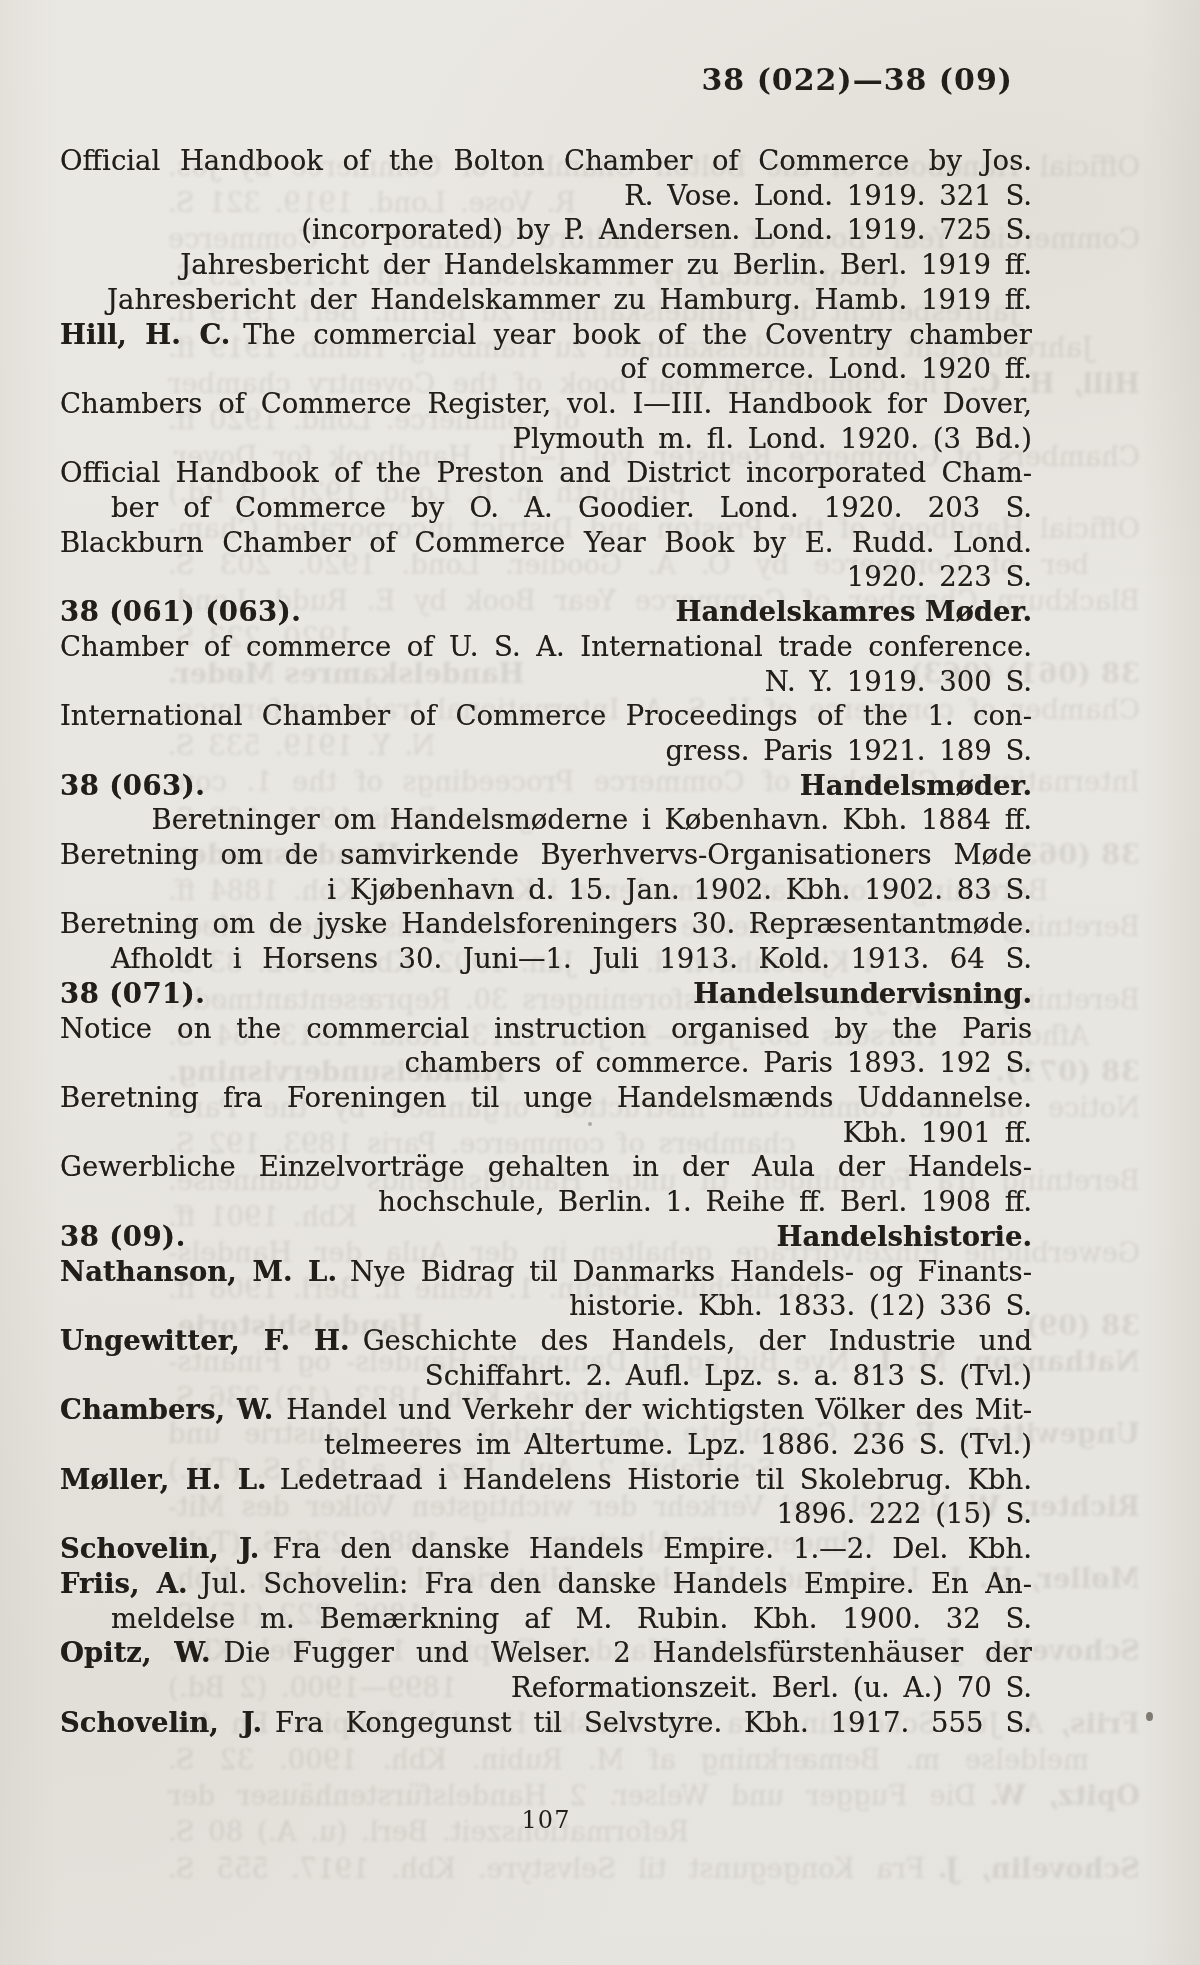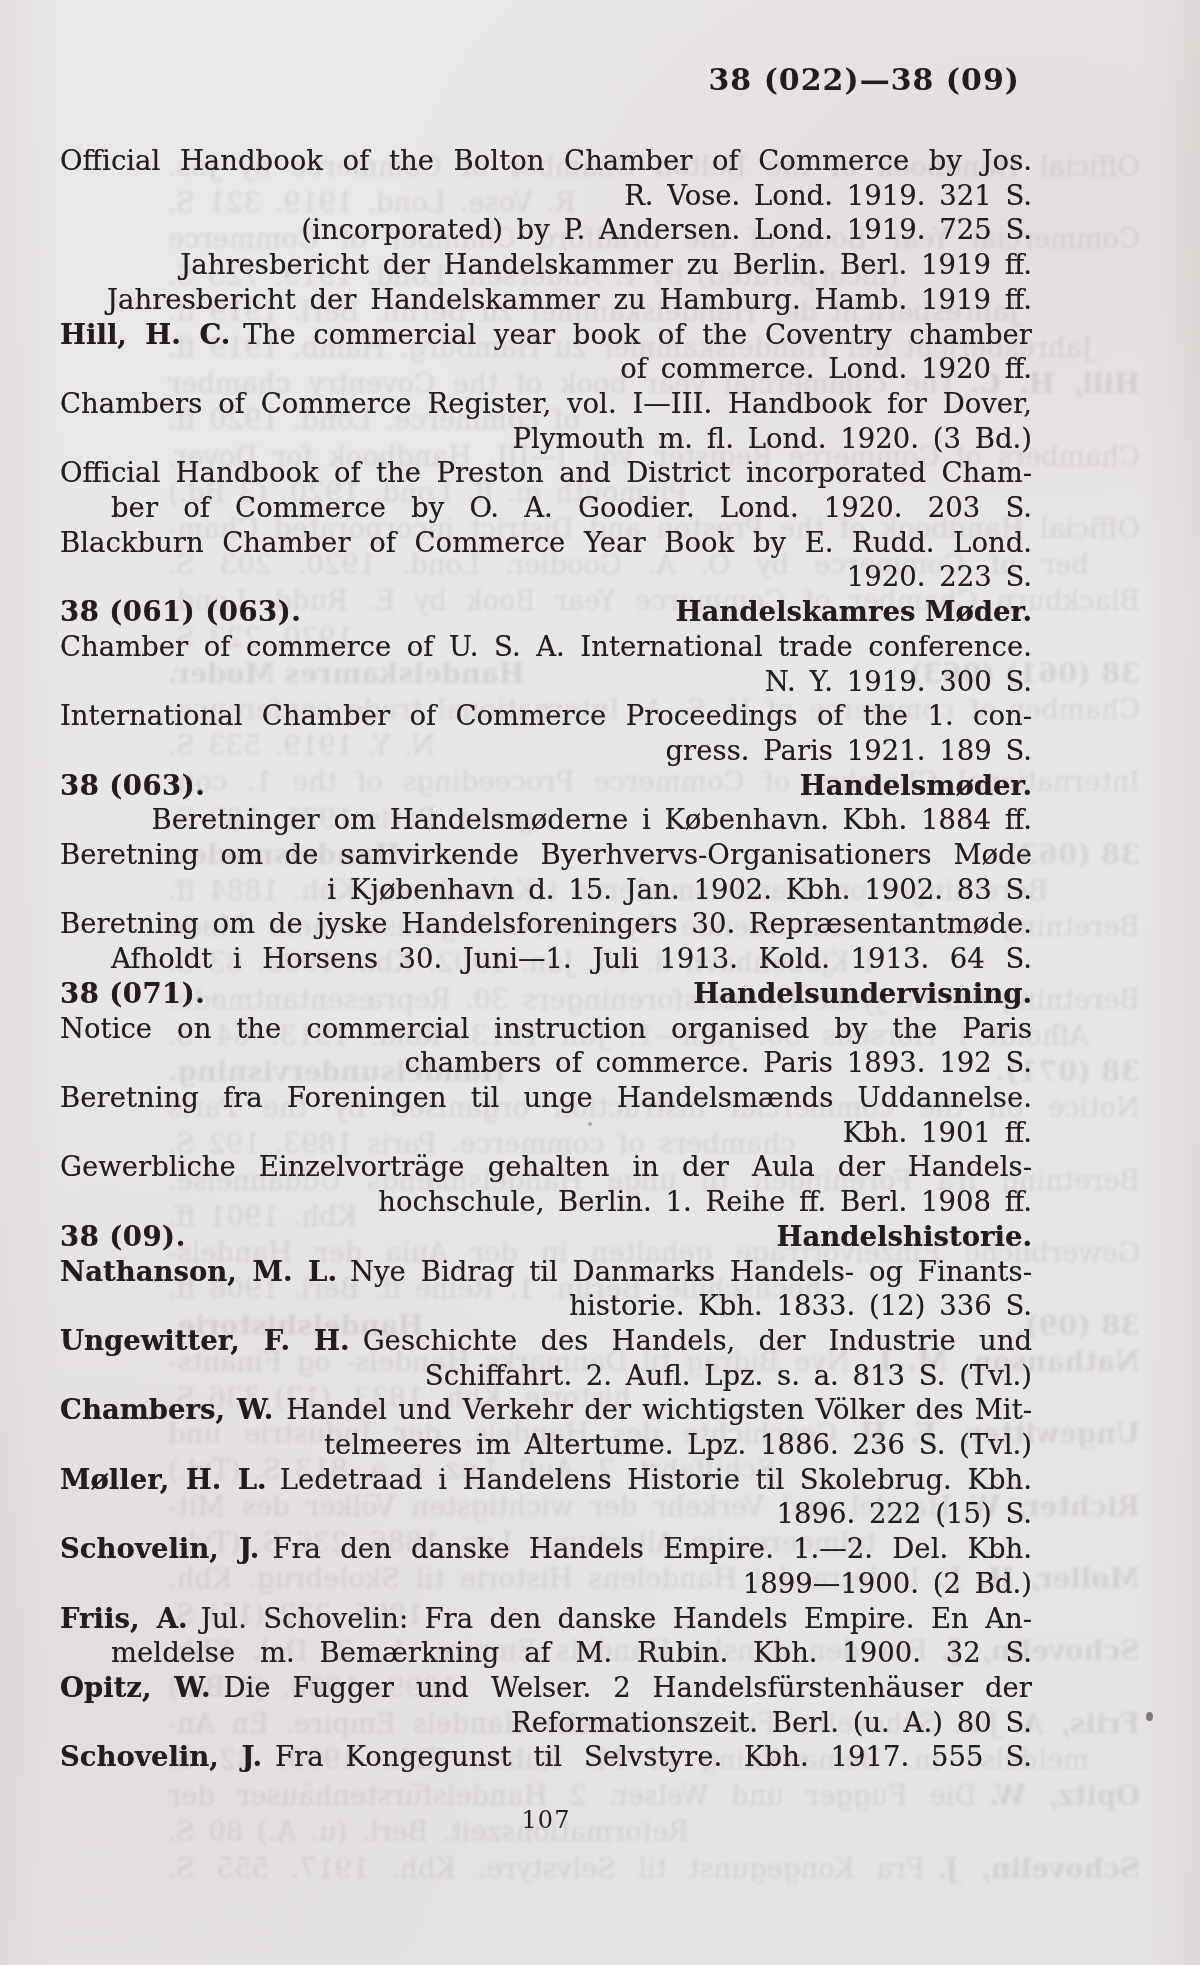--- a/index.html
+++ b/index.html
@@ -11,21 +11,21 @@
     background:
       radial-gradient(1100px 700px at 85% 10%, rgba(120,113,100,0.07), transparent 60%),
       radial-gradient(900px 900px at 8% 85%, rgba(120,113,100,0.05), transparent 65%),
       linear-gradient(90deg, rgba(110,104,92,0.06) 0%, transparent 5%, transparent 95%, rgba(110,104,92,0.09) 100%),
       linear-gradient(#eae8e2, #e8e6e0 55%, #e6e4de);
     font-family:"DejaVu Serif", "Liberation Serif", serif;
     color:#211e1a;
   }
   .header{
     position:absolute;
-    top:62px; right:180px;
+    top:62px; right:187px;
     font-size:30px; font-weight:bold;
     letter-spacing:1px;
     white-space:nowrap;
   }
   .content{
     position:absolute;
     left:60px; top:115px; width:972px;
     font-size:27.5px;
     line-height:34.7px;
     text-shadow:0 0 0.5px rgba(25,22,18,0.55);
@@ -272,29 +272,28 @@
       <p class="entry">
         <span class="line just"><b class="author">Chambers, W.</b>Handel und Verkehr der wichtigsten Völker des Mit-</span>
         <span class="line cont">telmeeres im Altertume. Lpz. 1886. 236 S. (Tvl.)</span>
       </p>
       <p class="entry">
         <span class="line just"><b class="author">Møller, H. L.</b>Ledetraad i Handelens Historie til Skolebrug. Kbh.</span>
         <span class="line cont">1896. 222 (15) S.</span>
       </p>
       <p class="entry">
         <span class="line just"><b class="author">Schovelin, J.</b>Fra den danske Handels Empire. 1.—2. Del. Kbh.</span>
-        <span class="line cont">1899—1900. (2 Bd.)</span>
       </p>
       <p class="entry">
         <span class="line just"><b class="author">Friis, A.</b>Jul. Schovelin: Fra den danske Handels Empire. En An-</span>
         <span class="line cont just">meldelse m. Bemærkning af M. Rubin. Kbh. 1900. 32 S.</span>
       </p>
       <p class="entry">
         <span class="line just"><b class="author">Opitz, W.</b>Die Fugger und Welser. 2 Handelsfürstenhäuser der</span>
-        <span class="line cont">Reformationszeit. Berl. (u. A.) 80 S.</span>
+        <span class="line cont">Reformationszeit. Berl. (u. A.) 70 S.</span>
       </p>
       <p class="entry">
         <span class="line just"><b class="author">Schovelin, J.</b>Fra Kongegunst til Selvstyre. Kbh. 1917. 555 S.</span>
       </p>
     </div>
 
   <div class="pageno">107</div>
 
   <div class="speck s1"></div>
   <div class="speck s2"></div>

